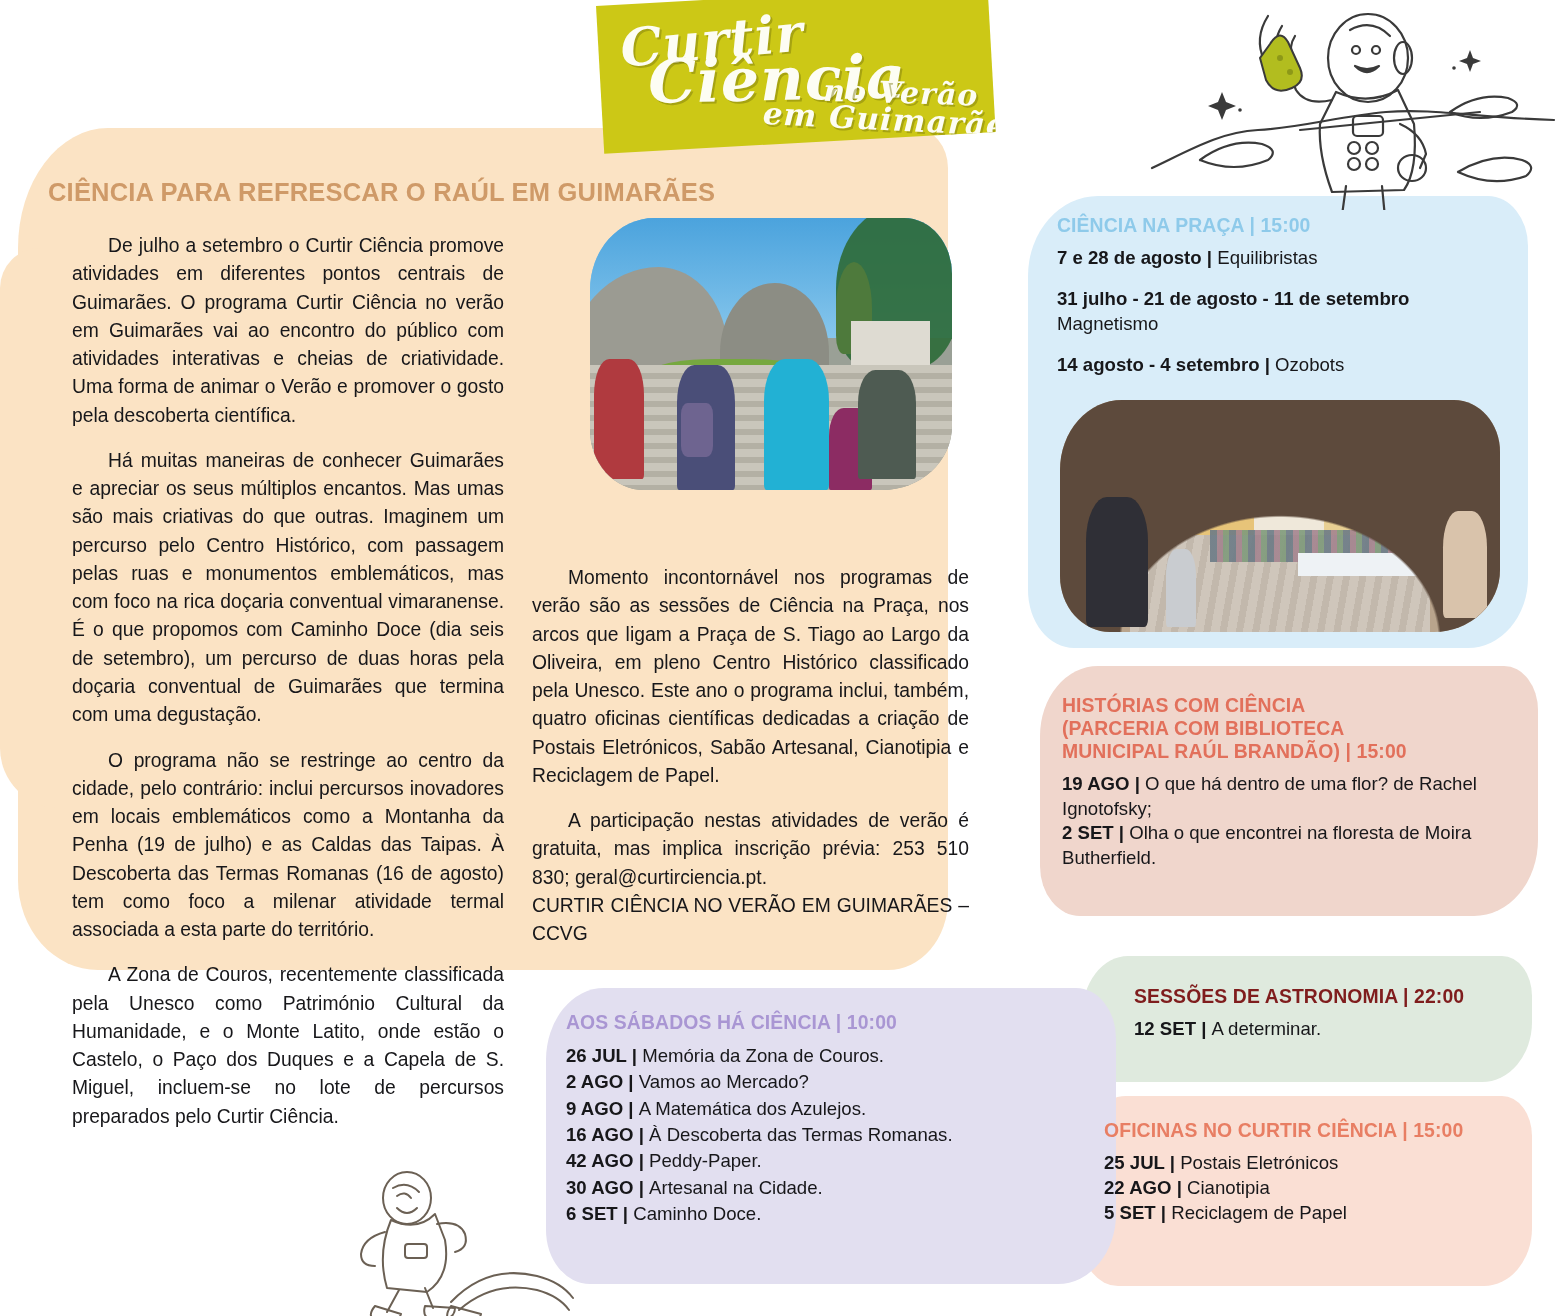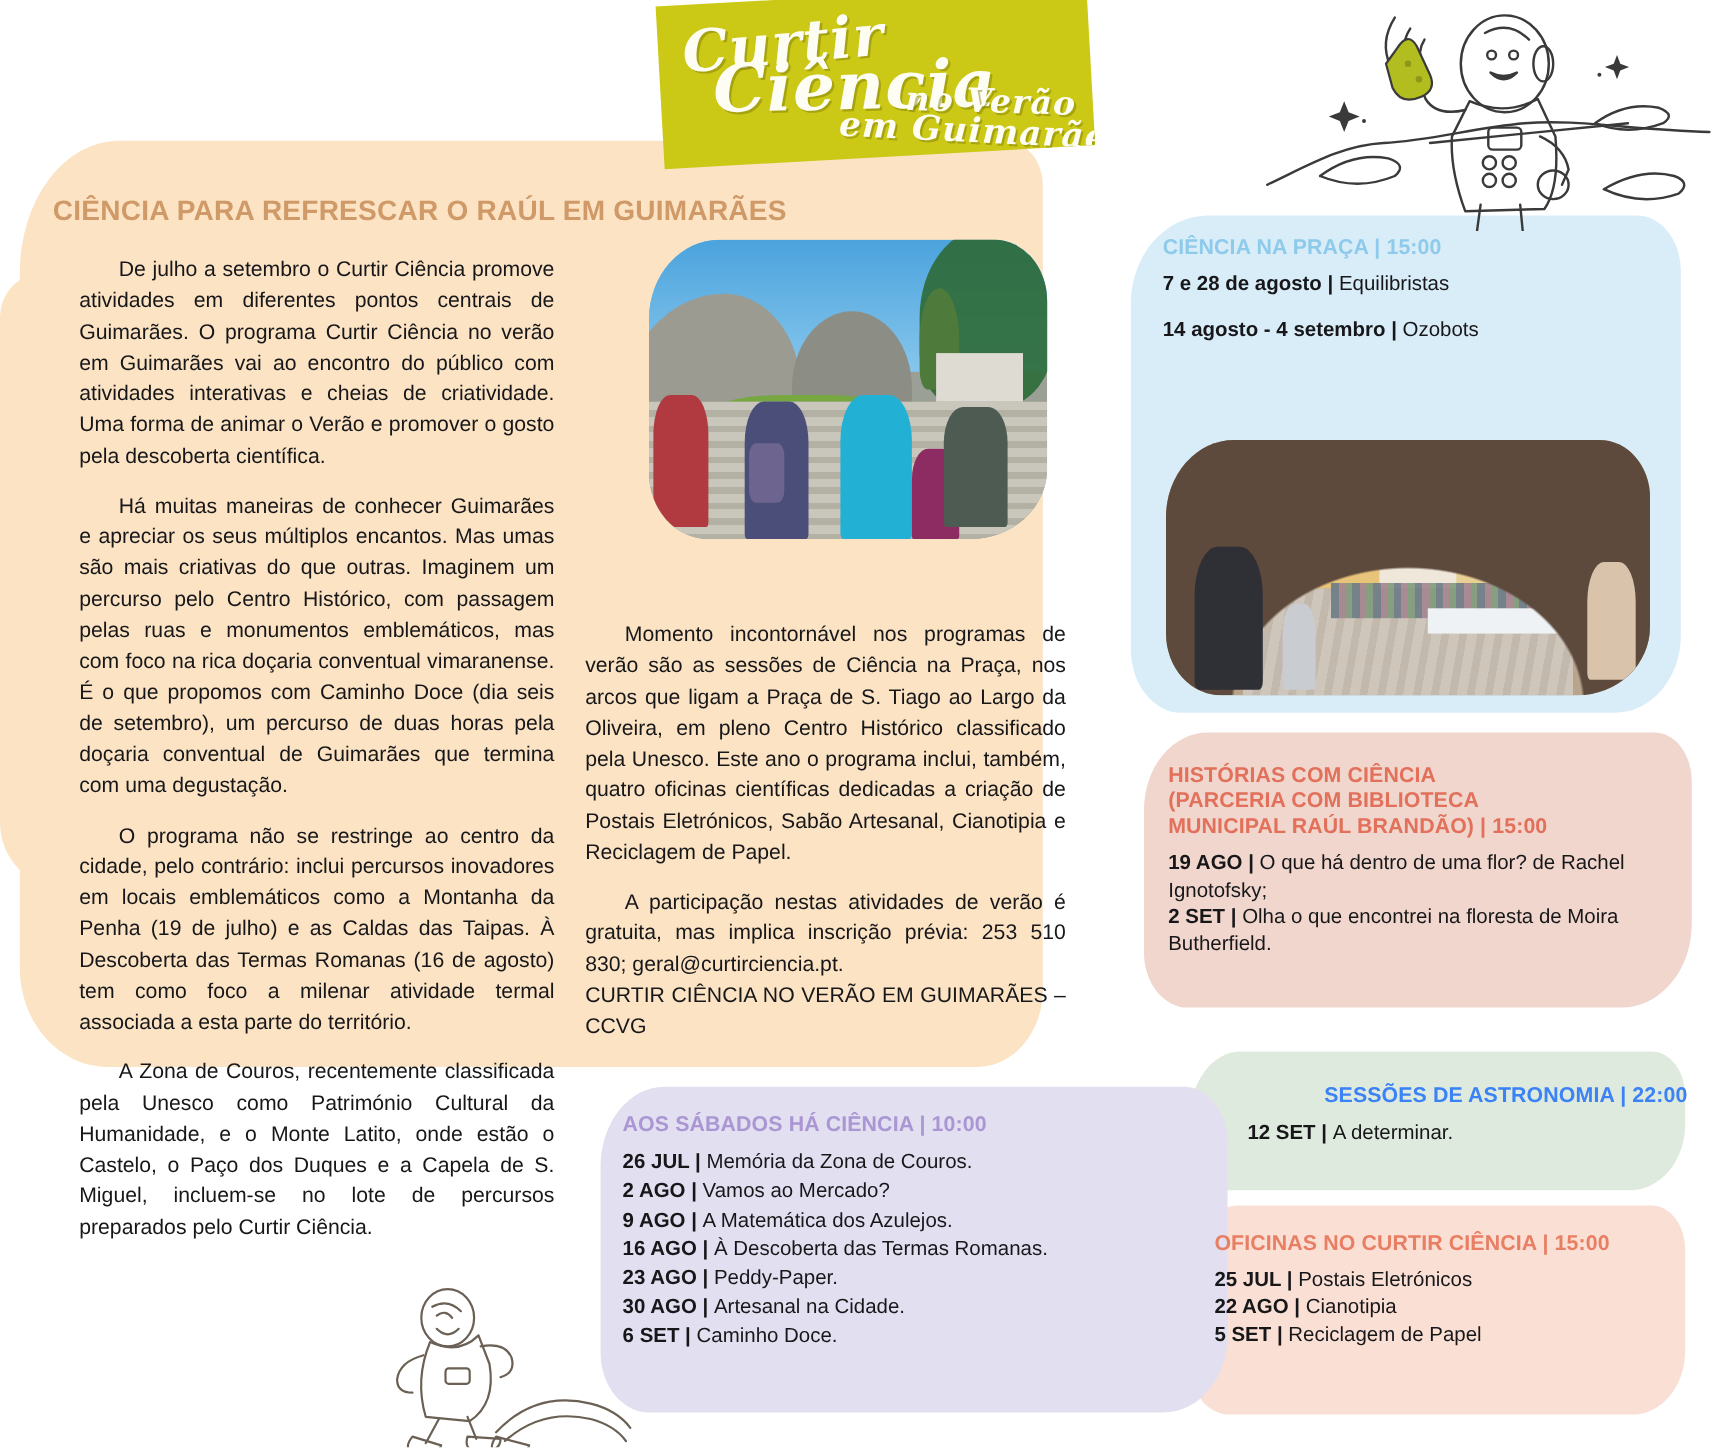--- a/index.html
+++ b/index.html
@@ -104,21 +104,21 @@
   .box .row .sep { font-weight: 700; }
 
   .box-blue    { left: 1057px; top: 214px; width: 470px; }
   .box-blue h3 { color: #8ecaea; }
   .box-blue .row { margin-bottom: 16px; }
 
   .box-pink    { left: 1062px; top: 694px; width: 470px; }
   .box-pink h3 { color: #e2705b; }
 
   .box-green    { left: 1134px; top: 985px; width: 400px; }
-  .box-green h3 { color: #3b82f6; text-align:right; }
+  .box-green h3 { color: #7f1d1d; text-align:left; }
 
   .box-salmon    { left: 1104px; top: 1119px; width: 420px; }
   .box-salmon h3 { color: #e87e63; }
 
   .box-purple    { left: 566px; top: 1011px; width: 540px; }
   .box-purple h3 { color: #a996d3; }
   .box-purple .row { line-height: 1.42; }
 
   
   .photo { position: absolute; overflow: hidden; }
@@ -323,20 +323,24 @@
       <span class="strong-tail">CURTIR CIÊNCIA NO VERÃO EM GUIMARÃES – CCVG</span>
     </p>
   </div>
 
   <div class="box box-blue">
     <h3>CIÊNCIA NA PRAÇA | 15:00</h3>
     <div class="row">
       <b>7 e 28 de agosto</b><span class="sep"> | </span><span>Equilibristas</span>
     </div>
     <div class="row">
+      <b>31 julho - 21 de agosto  - 11 de setembro</b><br>
+      <span>Magnetismo</span>
+    </div>
+    <div class="row">
       <b>14 agosto  - 4 setembro</b><span class="sep"> | </span><span>Ozobots</span>
     </div>
   </div>
 
   <div class="box box-pink">
     <h3>
       <span>HISTÓRIAS COM CIÊNCIA</span><br>
       <span>(PARCERIA COM BIBLIOTECA</span><br>
       <span>MUNICIPAL RAÚL BRANDÃO) | 15:00</span>
     </h3>
@@ -361,18 +365,18 @@
     <div class="row"><b>22 AGO</b><span class="sep"> | </span><span>Cianotipia</span></div>
     <div class="row"><b>5 SET</b><span class="sep"> | </span><span>Reciclagem de Papel</span></div>
   </div>
 
   <div class="box box-purple">
     <h3>AOS SÁBADOS HÁ CIÊNCIA | 10:00</h3>
     <div class="row"><b>26 JUL</b><span class="sep"> | </span><span>Memória da Zona de Couros.</span></div>
     <div class="row"><b>2 AGO</b><span class="sep"> | </span><span>Vamos ao Mercado?</span></div>
     <div class="row"><b>9 AGO</b><span class="sep"> | </span><span>A Matemática dos Azulejos.</span></div>
     <div class="row"><b>16 AGO</b><span class="sep"> | </span><span>À Descoberta das Termas Romanas.</span></div>
-    <div class="row"><b>23 AGO</b><span class="sep"> | </span><span>Peddy-Paper.</span></div>
+    <div class="row"><b>42 AGO</b><span class="sep"> | </span><span>Peddy-Paper.</span></div>
     <div class="row"><b>30 AGO</b><span class="sep"> | </span><span>Artesanal na Cidade.</span></div>
     <div class="row"><b>6 SET</b><span class="sep"> | </span><span>Caminho Doce.</span></div>
   </div>
 
 </div>
 
 </body></html>

